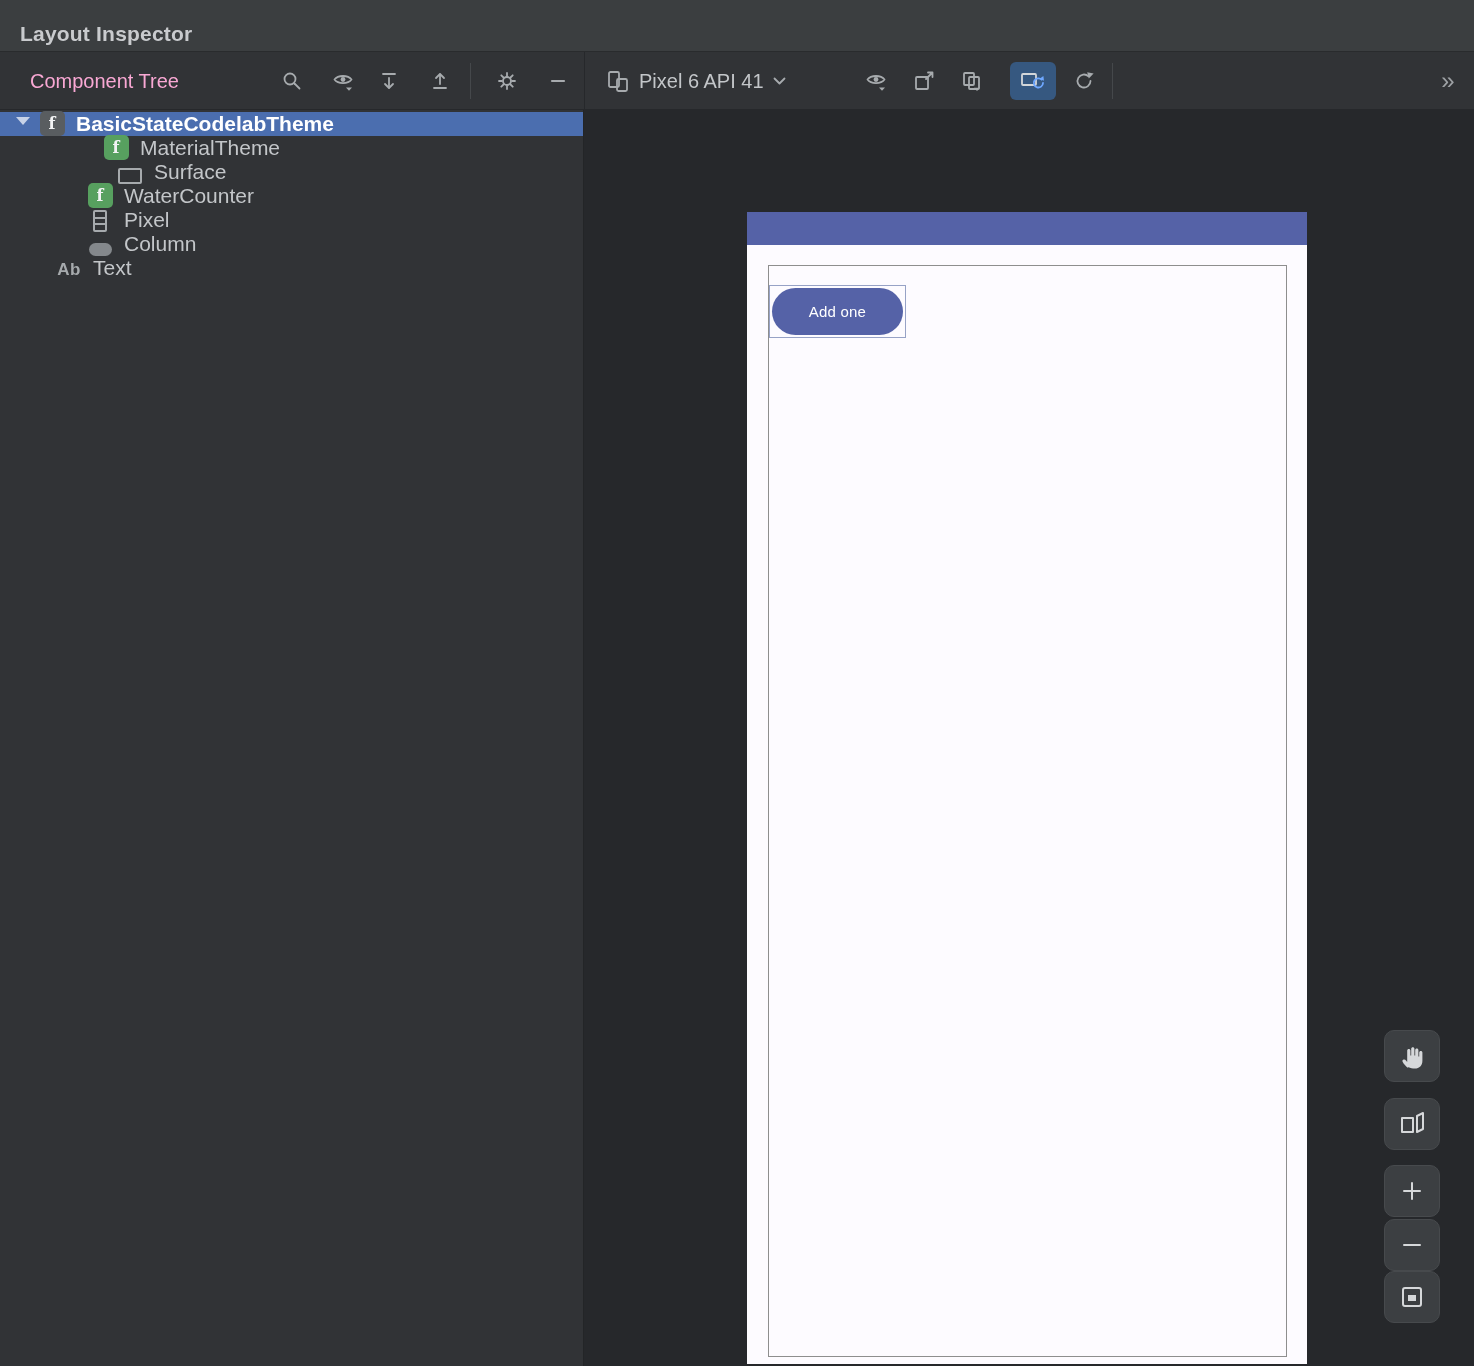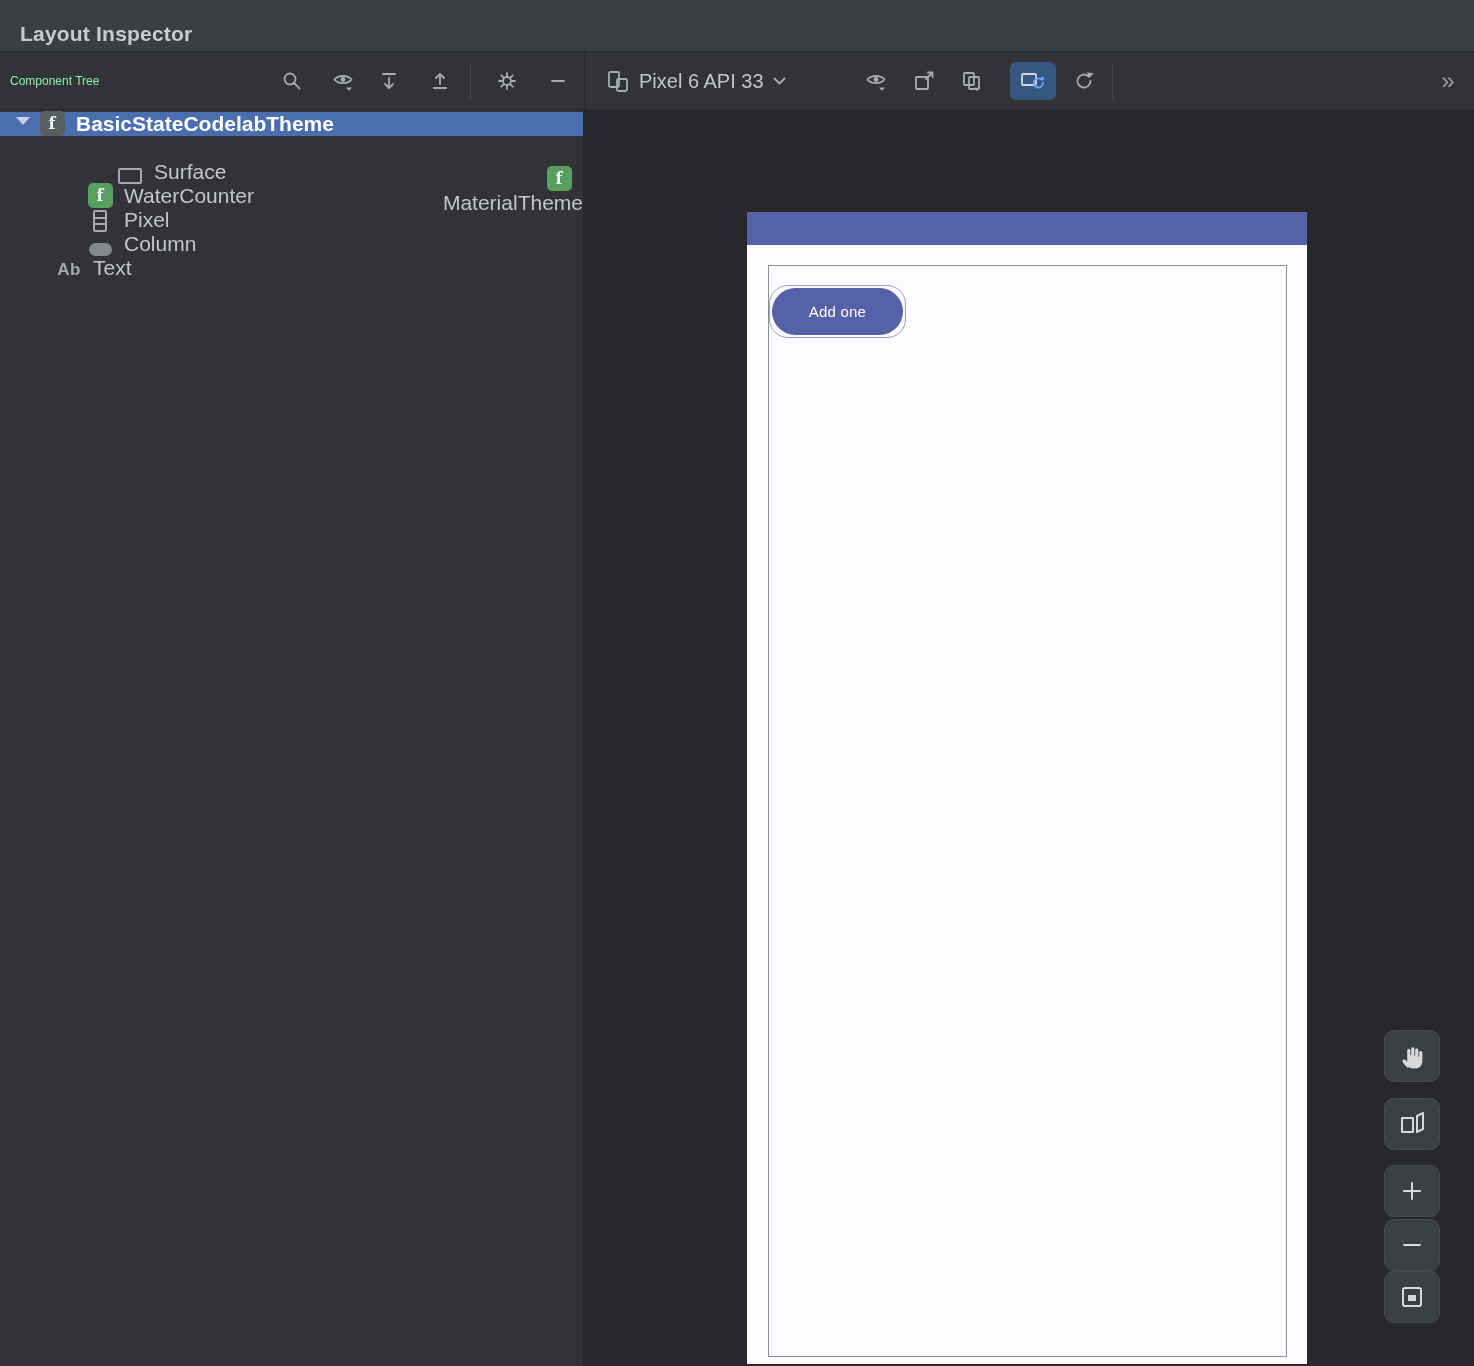--- a/index.html
+++ b/index.html
@@ -8,21 +8,21 @@
 
   
   .titlebar{position:absolute;left:0;top:0;width:1474px;height:52px;background:#3b3e40;
     border-bottom:1px solid #292b2d;z-index:6}
   .titlebar .title{position:absolute;left:20px;top:8px;line-height:51px;font-size:21px;
     font-weight:600;color:#c9cbce;letter-spacing:.2px}
 
   
   .toolbar{position:absolute;left:0;top:52px;width:1474px;height:58px;background:#313336;
     border-bottom:1px solid #26282b;z-index:5}
-  .panel-label{position:absolute;left:10px;line-height:58px;font-size:12px;color:#86efac}
+  .panel-label{position:absolute;left:30px;line-height:58px;font-size:20px;color:#f9a8d4}
   .tbtn{position:absolute;top:11px;width:36px;height:36px;background:transparent;border:none;
     border-radius:6px;display:flex;align-items:center;justify-content:center;cursor:pointer}
   .tbtn svg{stroke:#a7abae;fill:none;stroke-width:1.8;stroke-linecap:round;stroke-linejoin:round}
   .tbtn.active{background:#365880}
   .vsep{position:absolute;width:1px;background:#45484b;top:11px;height:36px}
   .vsep.full{top:0;height:58px;background:#26282b}
   .device-btn{position:absolute;left:598px;top:11px;height:36px;display:flex;align-items:center;
     gap:9px;padding:0 8px;background:transparent;border:none;color:#c3c6c9;font-size:20px;
     cursor:pointer;font-family:inherit}
   .device-btn svg{stroke:#a7abae;fill:none;stroke-width:1.8;stroke-linecap:round;stroke-linejoin:round}
@@ -122,21 +122,21 @@
     </svg>
   </button>
 
   <span class="vsep full" style="left:584px"></span>
 
   <button class="device-btn">
     <svg width="24" height="24" viewBox="0 0 24 24">
       <rect x="3" y="3" width="10" height="15" rx="1.5"></rect>
         <rect x="11" y="10" width="10" height="12" rx="1.5"></rect>
     </svg>
-    <span>Pixel 6 API 33</span>
+    <span>Pixel 6 API 41</span>
     <svg width="13" height="9" viewBox="0 0 13 9">
       <polyline points="1.5,1.5 6.5,6.5 11.5,1.5"></polyline>
     </svg>
   </button>
 
   <button class="tbtn" style="left:858px">
     <svg width="22" height="22" viewBox="0 0 22 22">
       <path d="M2.5 9.5 C6 4.8 16 4.8 19.5 9.5 C16 14.2 6 14.2 2.5 9.5 Z"></path>
       <circle cx="11" cy="9.5" r="2.4" fill="#a7abae" stroke="none"></circle>
       <polygon points="14,17.5 20,17.5 17,20.8" fill="#a7abae" stroke="none"></polygon>
@@ -175,21 +175,21 @@
 </div>
 
 <div class="tree">
     <div class="tree-row selected" style="background: rgb(75, 110, 175); padding-left: 8px;">
       <span class="chev"></span>
       <span class="node-icon">
         <i class="compose-function-icon"></i>
       </span>
       <span class="tree-label">BasicStateCodelabTheme</span>
     </div>
-    <div class="tree-row" style="padding-left: 72px; flex-direction: column;">
+    <div class="tree-row" style="padding-left: 72px;">
       <span class="chev spacer"></span>
       <span class="node-icon">
         <i class="compose-function-green-icon"></i>
       </span>
       <span class="tree-label">MaterialTheme</span>
     </div>
     <div class="tree-row" style="padding-left: 86px;">
       <span class="chev spacer"></span>
       <span class="node-icon">
         <i class="surface-icon"></i>
@@ -223,21 +223,21 @@
         <i class="text-icon"></i>
       </span>
       <span class="tree-label">Text</span>
     </div>
   </div>
 
 <div class="canvas">
   <div class="phone" style="background: rgb(253, 251, 255);">
     <div class="appbar" style="background: rgb(85, 98, 167);"></div>
     <div class="column-bounds" style="background: rgb(253, 251, 255);">
-      <div class="button-bounds" style="border-color: rgb(151, 162, 198); border-radius: 19px;">
+      <div class="button-bounds" style="border-color: rgb(151, 162, 198);">
         <button class="add-one" style="background: rgb(85, 98, 167); color: rgb(255, 255, 255);">Add one</button>
       </div>
     </div>
   </div>
 </div>
 
 <button class="fbtn" style="top:1030px">
   <svg width="30" height="30" viewBox="0 0 30 30">
     <path fill="#d6d8da" stroke="none" d="M11.2 27c-2.3-1.6-4.6-4.2-5.6-6.3-.5-1 .1-2 1.2-2.2.9-.1 1.7.3 2.4 1.2l1 1.3V9.6c0-.9.7-1.6 1.6-1.6s1.6.7 1.6 1.6v5h.8V7.8c0-.9.7-1.6 1.6-1.6s1.6.7 1.6 1.6v6.8h.8V9.2c0-.9.7-1.6 1.6-1.6s1.6.7 1.6 1.6v6.4h.8v-4c0-.9.7-1.6 1.6-1.6s1.6.7 1.6 1.6v8.2c0 4.6-3 7.8-7.6 7.8-2.4 0-4.2-.5-6.6-1.6z"></path>
   </svg>

